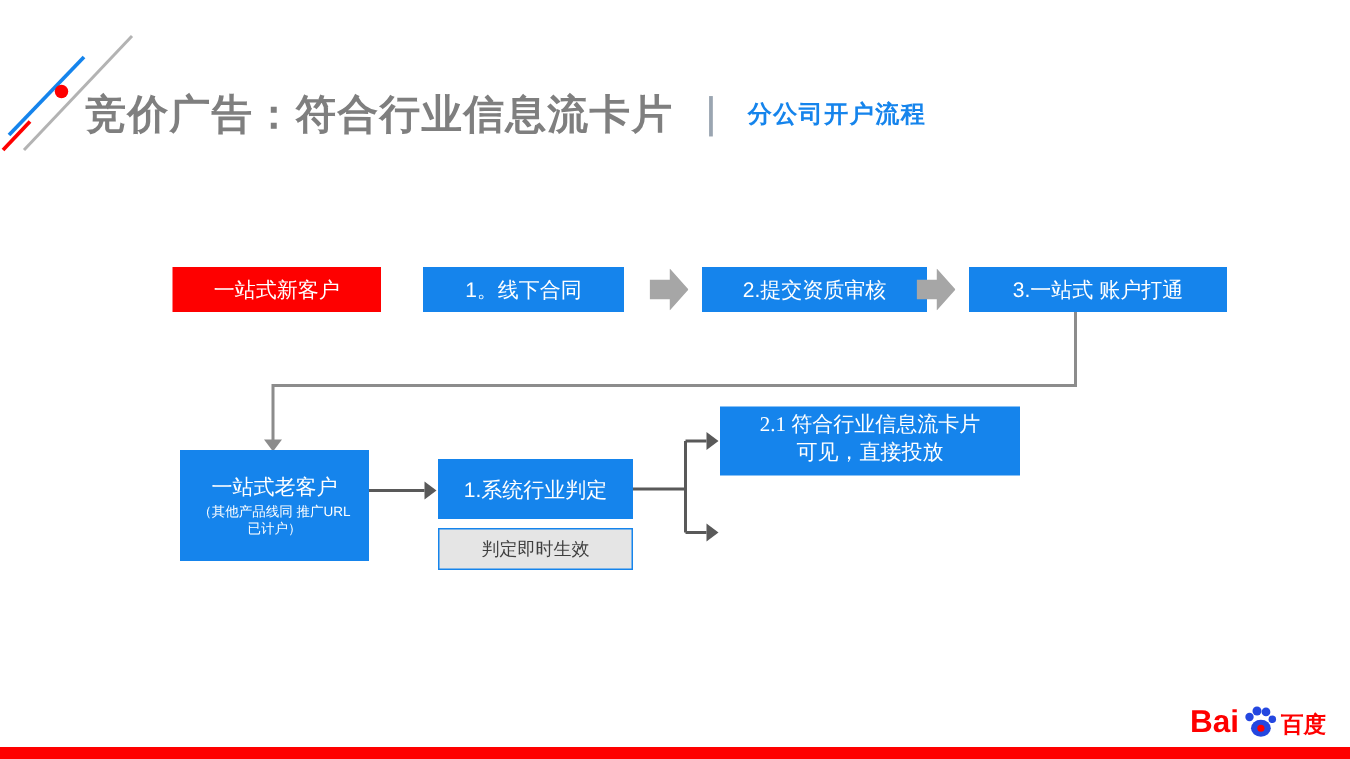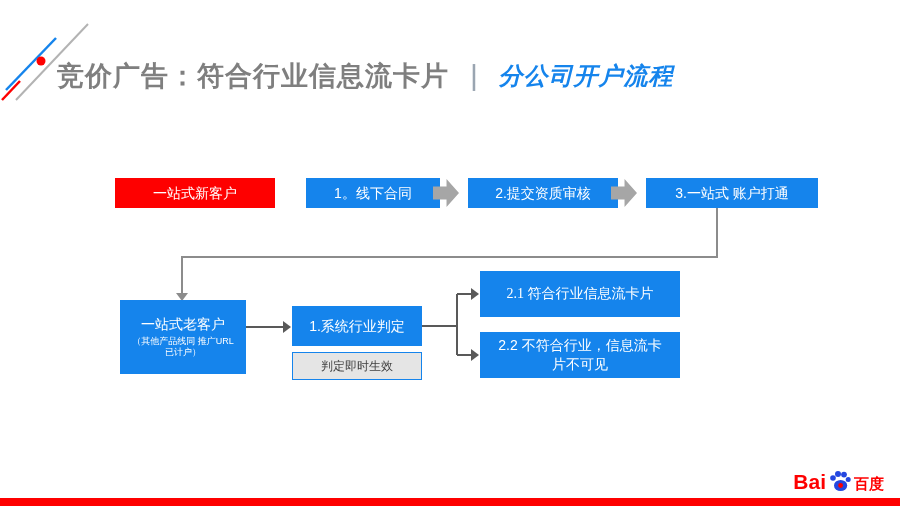--- a/index.html
+++ b/index.html
@@ -7,21 +7,21 @@
   body { font-family:"Liberation Sans","DejaVu Sans",sans-serif; }
   .slide {
     position:relative; width:900px; height:506px; background:#ffffff;
     overflow:hidden; margin:0 auto;
   }
   .overlay { position:absolute; left:0; top:0; width:900px; height:506px; pointer-events:none; }
 
   .title-row { position:absolute; left:57px; top:58px; display:flex; align-items:center; gap:12px; white-space:nowrap; }
   .title-main { font-size:27px; font-weight:bold; color:var(--gray,#7f7f7f); letter-spacing:1px; }
   .title-divider { font-size:26px; font-weight:bold; color:#9aa5b1; transform:translateY(-1px); }
-  .title-sub { font-size:24px; font-weight:bold; color:var(--blue,#1584ec); letter-spacing:1px;font-style:italic; }
+  .title-sub { font-size:16px; font-weight:bold; color:var(--blue,#1584ec); letter-spacing:1px; }
 
   .box {
     position:absolute; display:flex; flex-direction:column; align-items:center; justify-content:center;
     text-align:center; color:#ffffff; font-size:14px; line-height:1.35;
   }
   .box.blue { background:var(--blue,#1584ec); }
   .box.red  { background:var(--red,#fe0000); }
 
   .sub-note { font-size:9px; line-height:1.3; margin-top:2px; font-weight:normal; }
 
@@ -67,25 +67,25 @@
     <line x1="457" y1="355" x2="471" y2="355" stroke="#595959" stroke-width="2"></line>
     <polygon points="471,349 471,361 479,355" fill="#595959"></polygon>
   </svg>
 
   <div class="title-row">
     <span class="title-main">竞价广告：符合行业信息流卡片</span>
     <span class="title-divider">｜</span>
     <span class="title-sub">分公司开户流程</span>
   </div>
 
-  <div class="box red" style="left:115px; top:178px; width:160px; height:30px;">
+  <div class="box red" style="left:115px; top:178px; width:139px; height:30px;">
     <span>一站式新客户</span>
   </div>
 
-  <div class="box blue" style="left:306px; top:178px; width:134px; height:30px;">
+  <div class="box blue" style="left:282px; top:178px; width:134px; height:30px;">
     <span>1。线下合同</span>
   </div>
 
   <div class="flow-arrow" style="left:433px; top:179px;"></div>
 
   <div class="box blue" style="left:468px; top:178px; width:150px; height:30px;">
     <span>2.提交资质审核</span>
   </div>
 
   <div class="flow-arrow" style="left:611px; top:179px;"></div>
@@ -103,26 +103,23 @@
   <div class="box blue" style="left:292px; top:306px; width:130px; height:40px;">
     <span>1.系统行业判定</span>
   </div>
 
   <div class="note-box" style="left:292px; top:352px; width:130px; height:28px;">
     <span>判定即时生效</span>
   </div>
 
   <div class="box blue" style="left:480px; top:271px; width:200px; height:46px;font-family:Liberation Serif, serif;">
     <span>2.1 符合行业信息流卡片</span>
+    <span>可见，直接投放</span>
   </div>
 
-  <div class="box blue" style="left:480px; top:332px; width:200px; height:46px;">
-    <span>2.2 不符合行业，信息流卡</span>
-    <span>片不可见</span>
-  </div>
 
   <div class="logo">
     <span class="bai">Bai</span>
     <svg width="24" height="24" viewBox="0 0 24 24">
       <circle cx="5" cy="9" r="2.8" fill="#2447e0"></circle>
       <circle cx="10" cy="5" r="3" fill="#2447e0"></circle>
       <circle cx="16" cy="5.6" r="2.9" fill="#2447e0"></circle>
       <circle cx="20.2" cy="10.5" r="2.5" fill="#2447e0"></circle>
       <ellipse cx="12.6" cy="16.5" rx="6.6" ry="5.6" fill="#2447e0"></ellipse>
       <circle cx="12.6" cy="16.5" r="2.4" fill="#fe0000"></circle>

